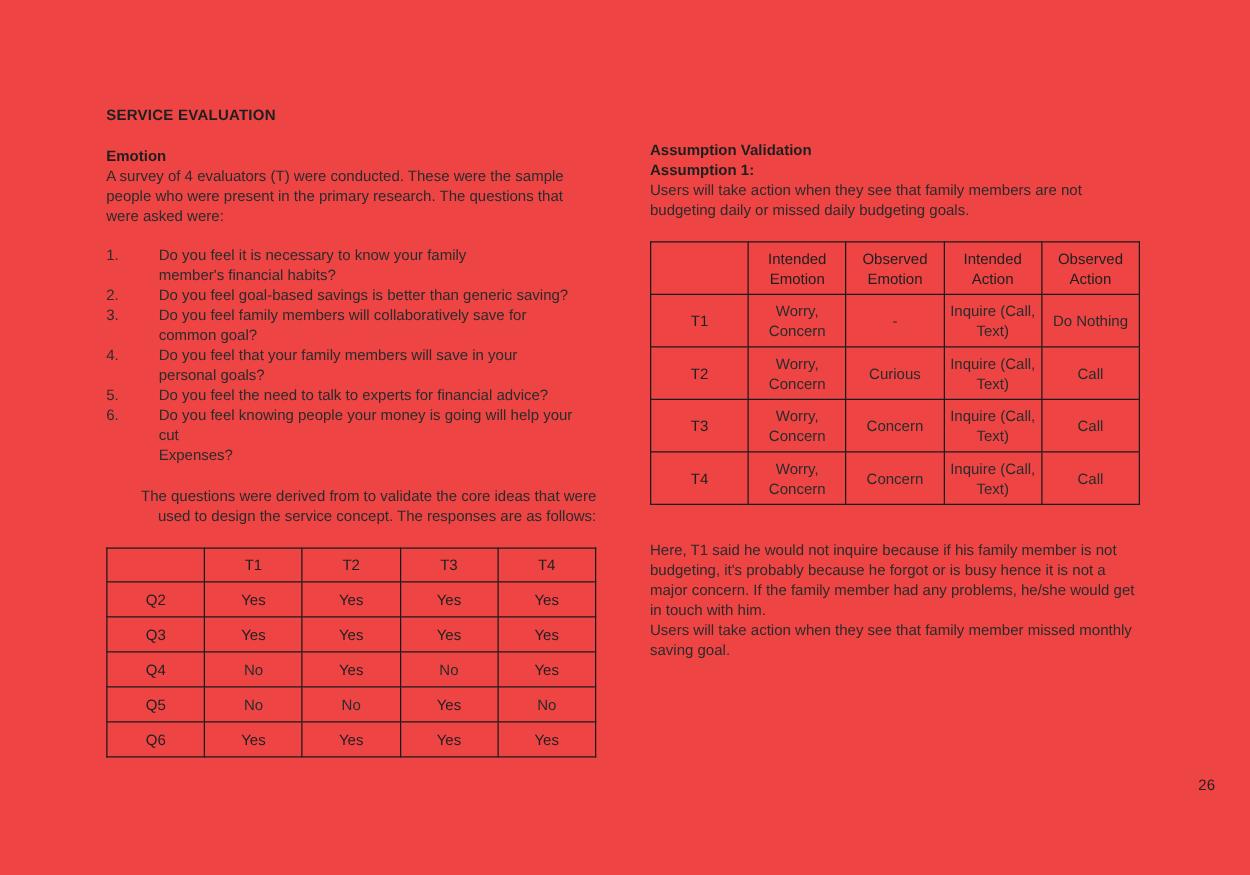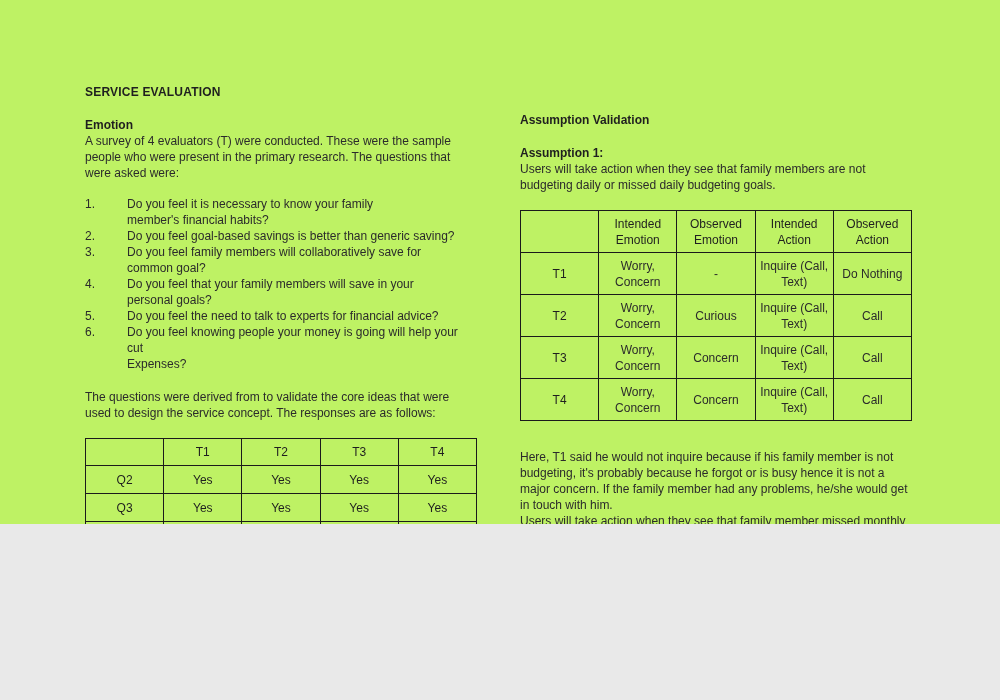--- a/index.html
+++ b/index.html
@@ -1,41 +1,41 @@
 <!DOCTYPE html>
 <html><head>
 <meta charset="utf-8">
 <style>
   * { margin: 0; padding: 0; box-sizing: border-box; }
   html, body { background: #e9e9e9; }
   .page {
     position: relative;
     width: 1000px;
-    height: 524px;
-    background: #bef264;
+    height: 700px;
+    background: #ef4444;
     font-family: "Liberation Sans", "DejaVu Sans", sans-serif;
     font-size: 12px;
     line-height: 16px;
     color: #2b2b2b;
     overflow: hidden;
   }
   .col { position: absolute; }
   .col-left  { left: 85px;  top: 84px;  width: 392px; }
   .col-right { left: 520px; top: 112px; width: 393px; }
 
   .h-main { font-weight: bold; color: #1f1f1f; letter-spacing: 0.2px; margin-bottom: 17px; }
   .h-sub  { font-weight: bold; color: #1f1f1f; }
   .body   { color: #2b2b2b; }
 
   .qlist { margin-top: 15px; }
   .q-item { display: flex; }
   .q-num  { width: 42px; flex: 0 0 42px; }
   .q-text { white-space: pre-line; flex: 1; }
 
-  .derive { margin-top: 17px; }
+  .derive { margin-top: 17px; text-align: right; }
 
   table.tbl {
     border-collapse: collapse;
     table-layout: fixed;
     width: 392px;
     margin-top: 17px;
   }
   table.tbl td, table.tbl th {
     border: 1.5px solid #1b1b1b;
     text-align: center;
@@ -148,21 +148,21 @@
             <td class="strong">Yes</td>
             <td class="strong">Yes</td>
             <td class="strong">Yes</td>
           </tr>
         </tbody>
       </table>
   </div>
 
   <div class="col col-right">
     <div class="h-sub">Assumption Validation</div>
-    <div class="h-sub" style="margin-top:17px;">Assumption 1:</div>
+    <div class="h-sub" style="">Assumption 1:</div>
     <p class="body">Users will take action when they see that family members are not budgeting daily or missed daily budgeting goals.</p>
     <table class="tbl tbl-right">
         <thead>
           <tr>
             <th></th>
             <th>Intended Emotion</th>
             <th>Observed Emotion</th>
             <th>Intended Action</th>
             <th>Observed Action</th>
           </tr>

